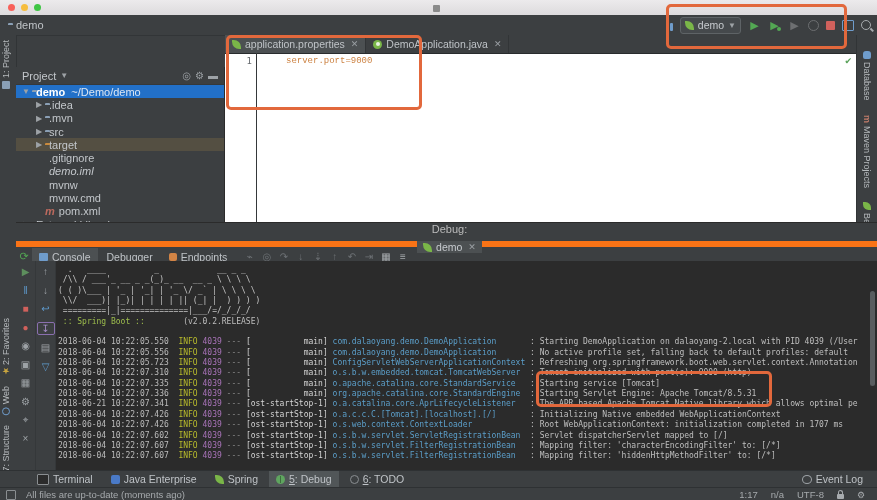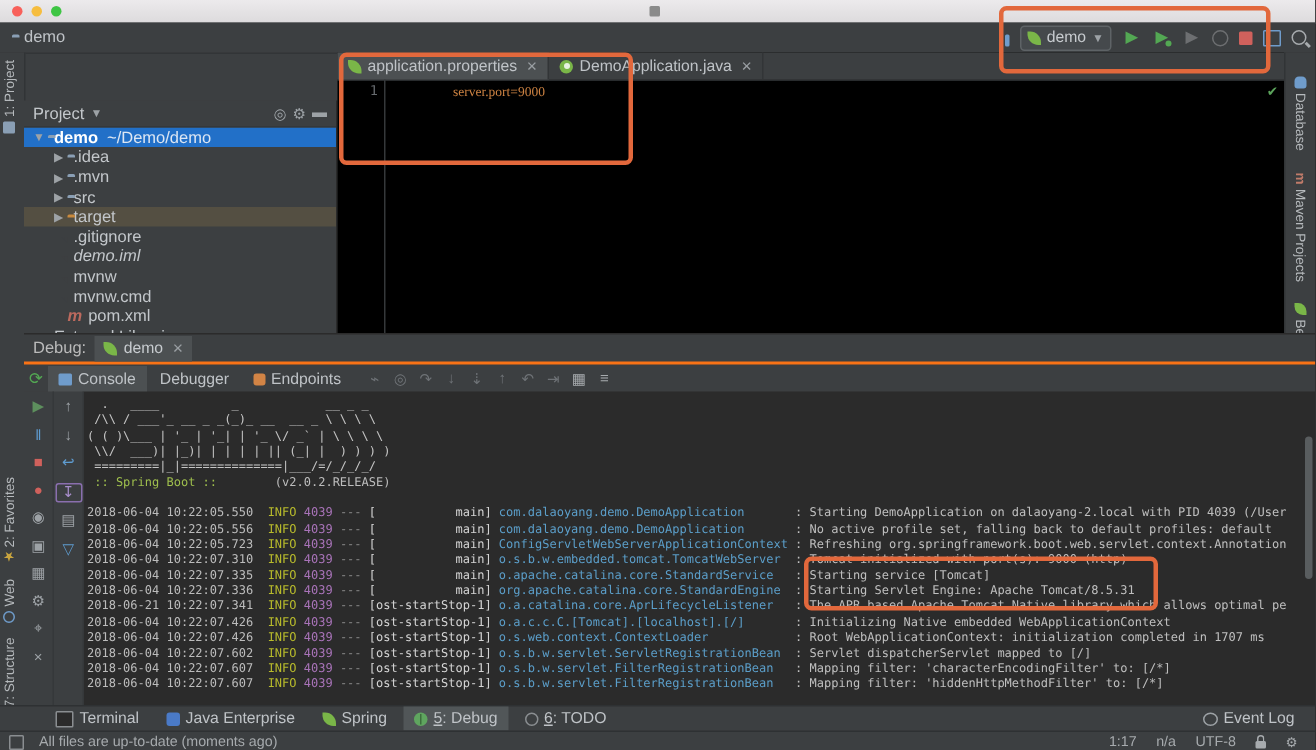--- a/index.html
+++ b/index.html
@@ -64,35 +64,35 @@
   .i-folder.exc{background:#c98a3d;}
   .i-file{width:8px;height:10px;background:#a9b0b6;border-radius:1px;}
   .i-file::after{content:"";position:absolute;right:0;top:0;border:2px solid #3c3f41;border-left-color:transparent;border-bottom-color:transparent;}
   .i-maven{width:10px;height:10px;color:#bd6a5e;font-weight:bold;font-size:11px;line-height:10px;font-style:italic;}
   .i-lib{width:10px;height:9px;background:repeating-linear-gradient(#9aa7b8 0 2px,#3c3f41 2px 3px);}
   .i-scratch{width:9px;height:9px;border:1px solid #9aa7b8;border-radius:1px;}
   .tlabel b{font-weight:bold;}
   .tsuffix{color:#9fb6d4;margin-left:6px;}
   .trow.sel .tsuffix{color:#dce6f3;}
   
-  .editor{position:absolute;left:225px;top:35px;right:21px;height:187px;background:#000000;}
+  .editor{position:absolute;left:225px;top:35px;right:21px;height:187px;background:#ffffff;}
   .tabbar{height:18px;background:#3c3f41;border-bottom:1px solid #282b2d;display:flex;align-items:stretch;}
   .etab{display:flex;align-items:center;gap:4px;padding:0 7px;font-size:10.5px;color:#bfc3c7;border-right:1px solid #323537;}
   .etab.active{background:#4c5052;}
   .closex{color:#9a9fa3;font-size:9px;margin-left:2px;}
   .leaf{width:9px;height:9px;background:#7ab648;border-radius:0 80% 0 80%;display:inline-block;}
   .bootico{width:9px;height:9px;background:#7ab648;border-radius:50%;display:inline-block;position:relative;}
   .bootico::after{content:"";position:absolute;left:2.5px;top:2.5px;width:4px;height:4px;background:#e8f3e0;border-radius:50%;}
   .gutter{position:absolute;left:0;top:18px;bottom:0;width:32px;border-right:1px solid #35383a;color:#676b6f;
           font-family:"DejaVu Sans Mono",monospace;font-size:9px;text-align:right;padding:3px 4px 0 0;box-sizing:border-box;}
-  .codeline{position:absolute;left:33px;top:21px;font-family:Liberation Serif, serif;font-size:9px;color:#cc8242;padding-left:44px;}
+  .codeline{position:absolute;left:33px;top:21px;font-family:Liberation Mono, monospace;font-size:9px;color:#cc8242;padding-left:28px;}
   .okcheck{position:absolute;right:4px;top:21px;color:#5ba35b;font-size:9px;}
   
   .debug{position:absolute;left:16px;top:222px;right:0;height:248px;background:#3c3f41;border-top:1px solid #2b2b2b;box-sizing:border-box;}
-  .dhdr{height:18px;display:flex;align-items:center;gap:6px;padding-left:6px;border-bottom:2px solid #f97316;}
+  .dhdr{height:18px;display:flex;align-items:center;gap:6px;padding-left:6px;border-bottom:6px solid #f97316;flex-direction:column;}
   .dtab{display:flex;align-items:center;gap:4px;background:#4c5052;height:17px;padding:0 6px;font-size:10.5px;color:#c7cbcf;}
   .dhico{position:absolute;font-size:10px;color:#9da2a6;}
   .dtabs{height:19px;display:flex;align-items:center;gap:2px;border-bottom:1px solid #35383a;padding-left:2px;}
   .rerun{width:12px;text-align:center;color:#53a853;font-size:11px;}
   .ctab{display:flex;align-items:center;gap:4px;height:18px;padding:0 7px;font-size:10.5px;color:#bfc3c7;}
   .ctab.active{background:#4c5052;}
   .epico{width:8px;height:8px;background:#d28445;border-radius:2px;display:inline-block;}
   .consico{width:9px;height:8px;background:#6f9ccb;border-radius:1px;display:inline-block;}
   .stepico{width:15px;text-align:center;color:#6e7276;font-size:10px;}
   .stepico.lit{color:#a7abae;}

